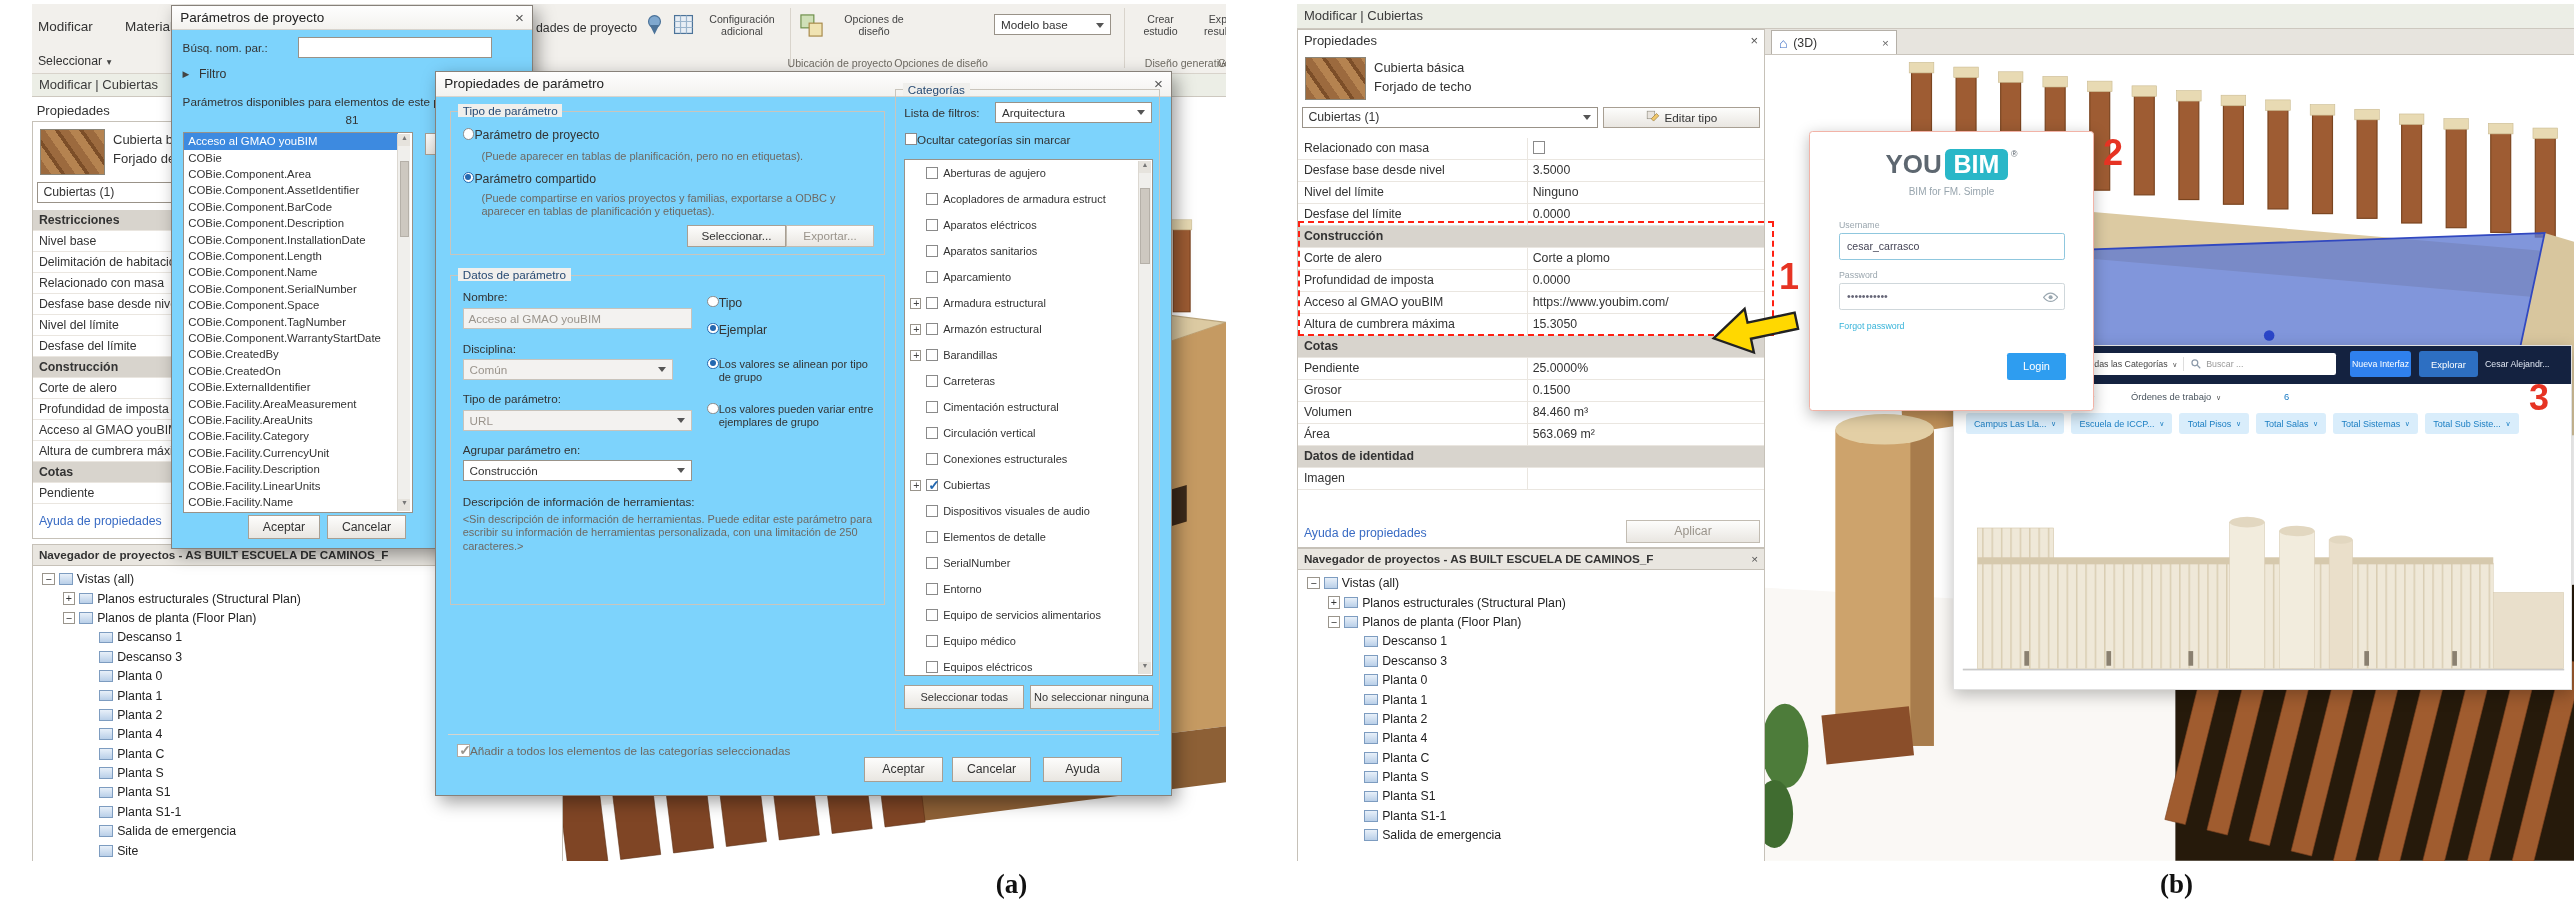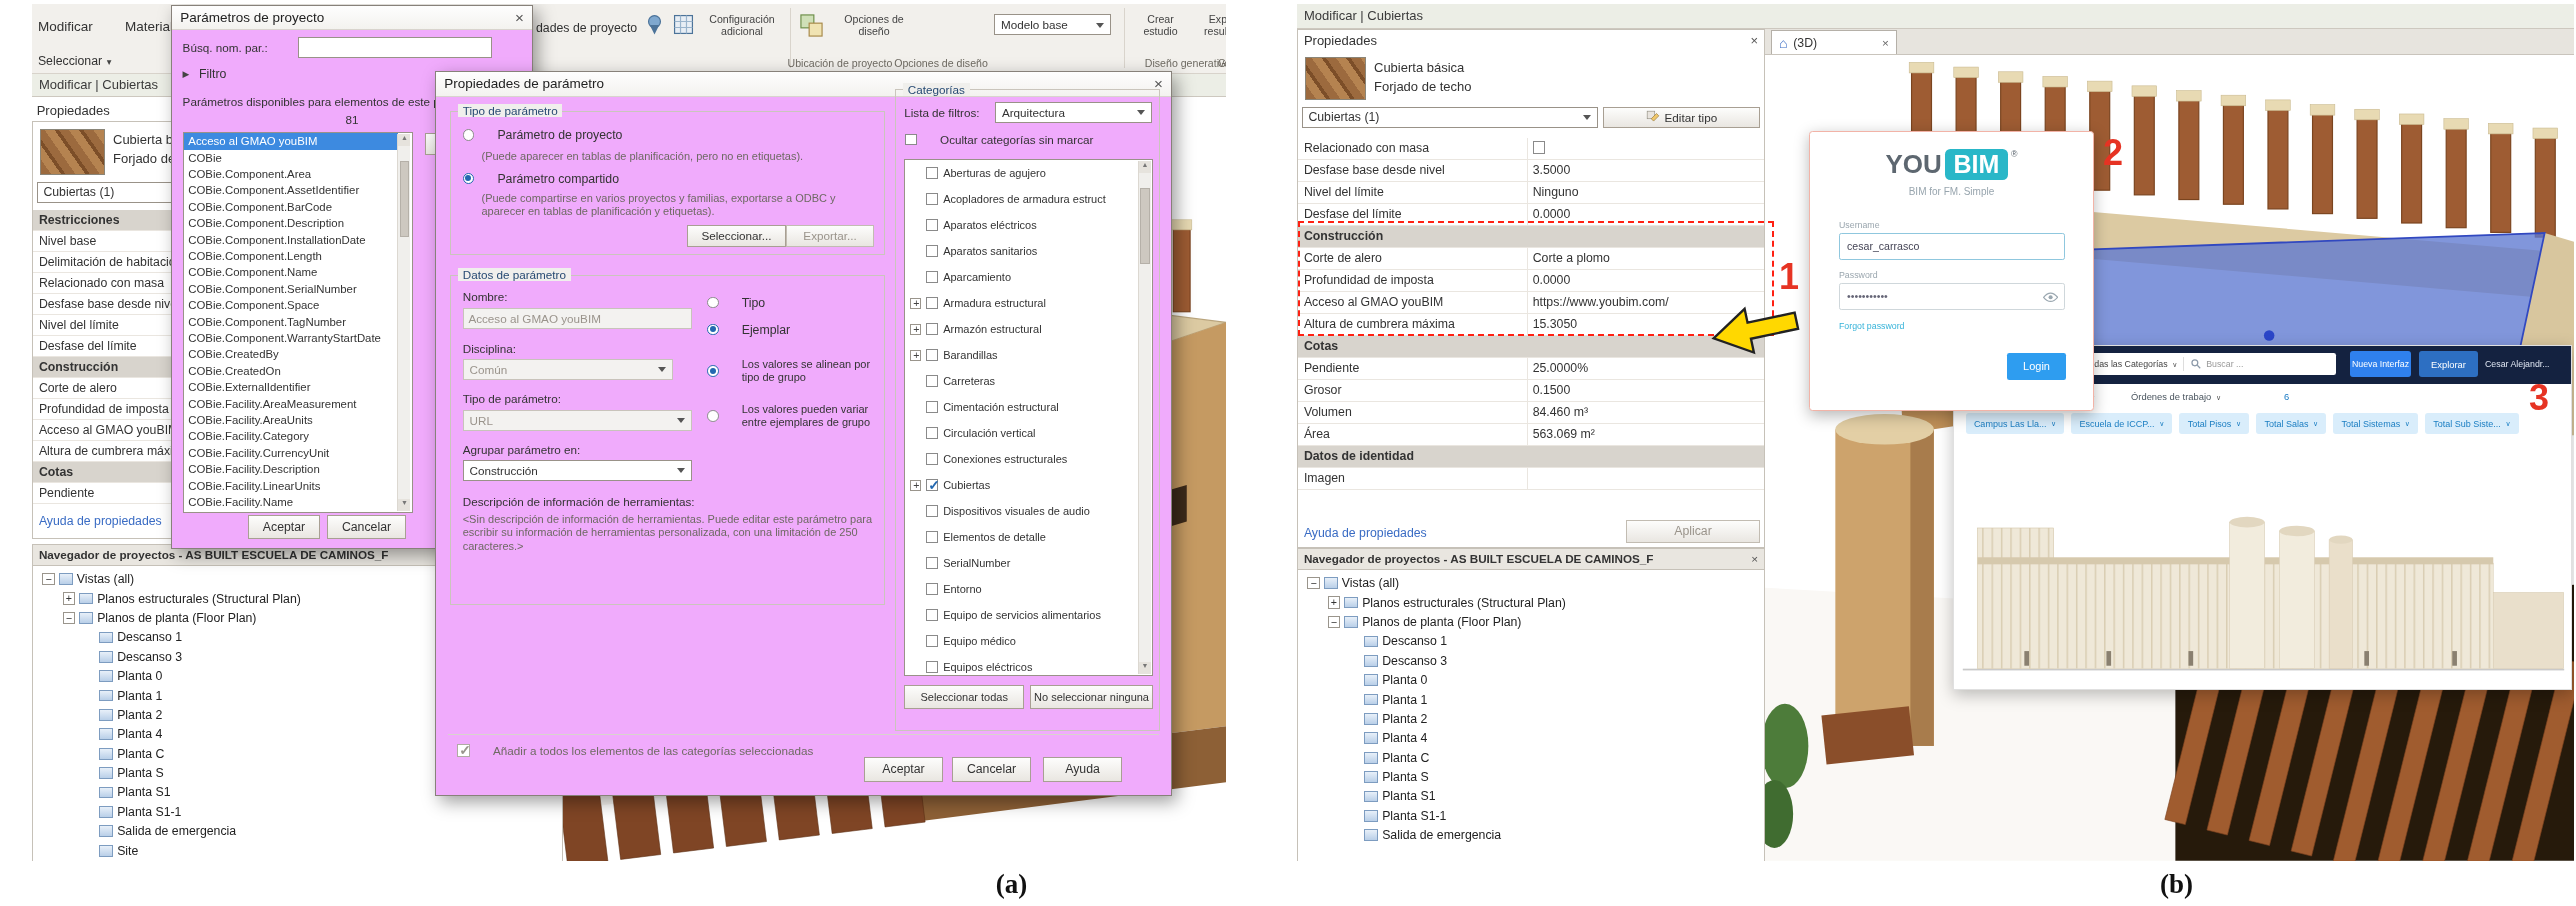--- a/index.html
+++ b/index.html
@@ -11,32 +11,32 @@
 .rib{background:#f2f0ec;border-bottom:0.6px solid #d8d3cb}
 .vsep{position:absolute;top:4.7px;bottom:4.7px;width:0.6px;background:#d9d4cc}
 .gcap{position:absolute;font-size:10.6px;color:#6e6a62;text-align:center}
 .r2lbl{font-size:10.6px;color:#444;text-align:center;line-height:1.15}
 .btn{position:absolute;background:linear-gradient(#fdfdfc,#e9e6e1);border:0.6px solid #a89f93;display:flex;align-items:center;justify-content:center;font-size:12.3px;color:#333;cursor:default}
 .btn.dis{color:#9a948b;border-color:#c2bcb2}
 .tbx{position:absolute;background:#fff;border:0.6px solid #999288;font-size:11.7px;color:#333;padding:0 4.7px;font-family:"Liberation Sans",sans-serif}
 .combo{position:absolute;background:#fff;border:0.6px solid #999288;display:flex;align-items:center;padding:0 20px 0 5.9px;font-size:12.3px;white-space:nowrap;overflow:hidden}
 .combo::after{content:"";position:absolute;right:5.9px;top:50%;margin-top:-1.8px;border:4.1px solid transparent;border-top:5.3px solid #555}
 .combo.dis{background:#f3f2f0;color:#9a948c;border-color:#c8c3bb}
-.dlg{position:absolute;background:#f0abfc;border:0.6px solid #87817a;box-shadow:4.7px 5.9px 16.4px rgba(0,0,0,.38)}
+.dlg{position:absolute;background:#7dd3fc;border:0.6px solid #87817a;box-shadow:4.7px 5.9px 16.4px rgba(0,0,0,.38)}
 .tbar{display:flex;align-items:center;background:linear-gradient(#fefefe,#f3f2ef);border-bottom:0.6px solid #d8d4cd;padding:0 8.2px;font-size:13.5px;color:#222;height:23.5px}
 .tbar .x{margin-left:auto;font-size:15.2px;color:#555}
 .gb{position:absolute;border:0.6px solid #cac5bc}
 .gleg{position:absolute;top:-7.6px;left:7px;background:#f0efec;padding:0 4.7px;font-size:11.7px;color:#274a73}
 .rad{width:11.7px;height:11.7px;border:1.2px solid #8a8a8a;border-radius:50%;background:#fff;flex:none}
 .rad.on{border-color:#2468b0}
 .rad.on::after{content:"";display:block;width:5.9px;height:5.9px;margin:1.8px;border-radius:50%;background:#2468b0}
 .ck{width:13px;height:13px;border:1.2px solid #8a8a8a;background:#fff;flex:none;position:relative}
 .ck.on::after{content:"✓";position:absolute;left:1.2px;top:-2.9px;font-size:14px;font-weight:bold;color:#2468b0}
 .ck.gr{border-color:#b0aba3}.ck.gr::after{color:#9a958d}
-.lrow{position:absolute;display:flex;align-items:center;gap:23px}
+.lrow{position:absolute;display:flex;align-items:flex-start;gap:0}
 .note{color:#6e6963;font-size:11px;line-height:1.25}
 .pal{position:absolute;background:#fff;border:0.6px solid #c6c1b8}
 .palhead{display:flex;align-items:center;padding:0 5.9px;font-size:13px;height:22px}
 .palhead .x{margin-left:auto;font-size:13px;color:#555}
 .thumb{position:absolute;border:0.6px solid #8a8578;background:repeating-linear-gradient(55deg,#9c6a3e 0 8.2px,#b58350 8.2px 16.4px,#7c4e28 16.4px 20px)}
 .prow{display:flex;height:22px;border-bottom:0.6px solid #eae6e0;font-size:12.3px}
 .prow .lab{width:229px;padding:3.5px 0 0 5.9px;white-space:nowrap;overflow:hidden}
 .prow .val{flex:1;border-left:0.6px solid #eae6e0;padding:3.5px 0 0 4.7px;background:#fff;white-space:nowrap;overflow:hidden}
 .prow.hdr{background:#d8d4cd;font-weight:bold}
 .prow.hdr .lab{width:auto;flex:1}

